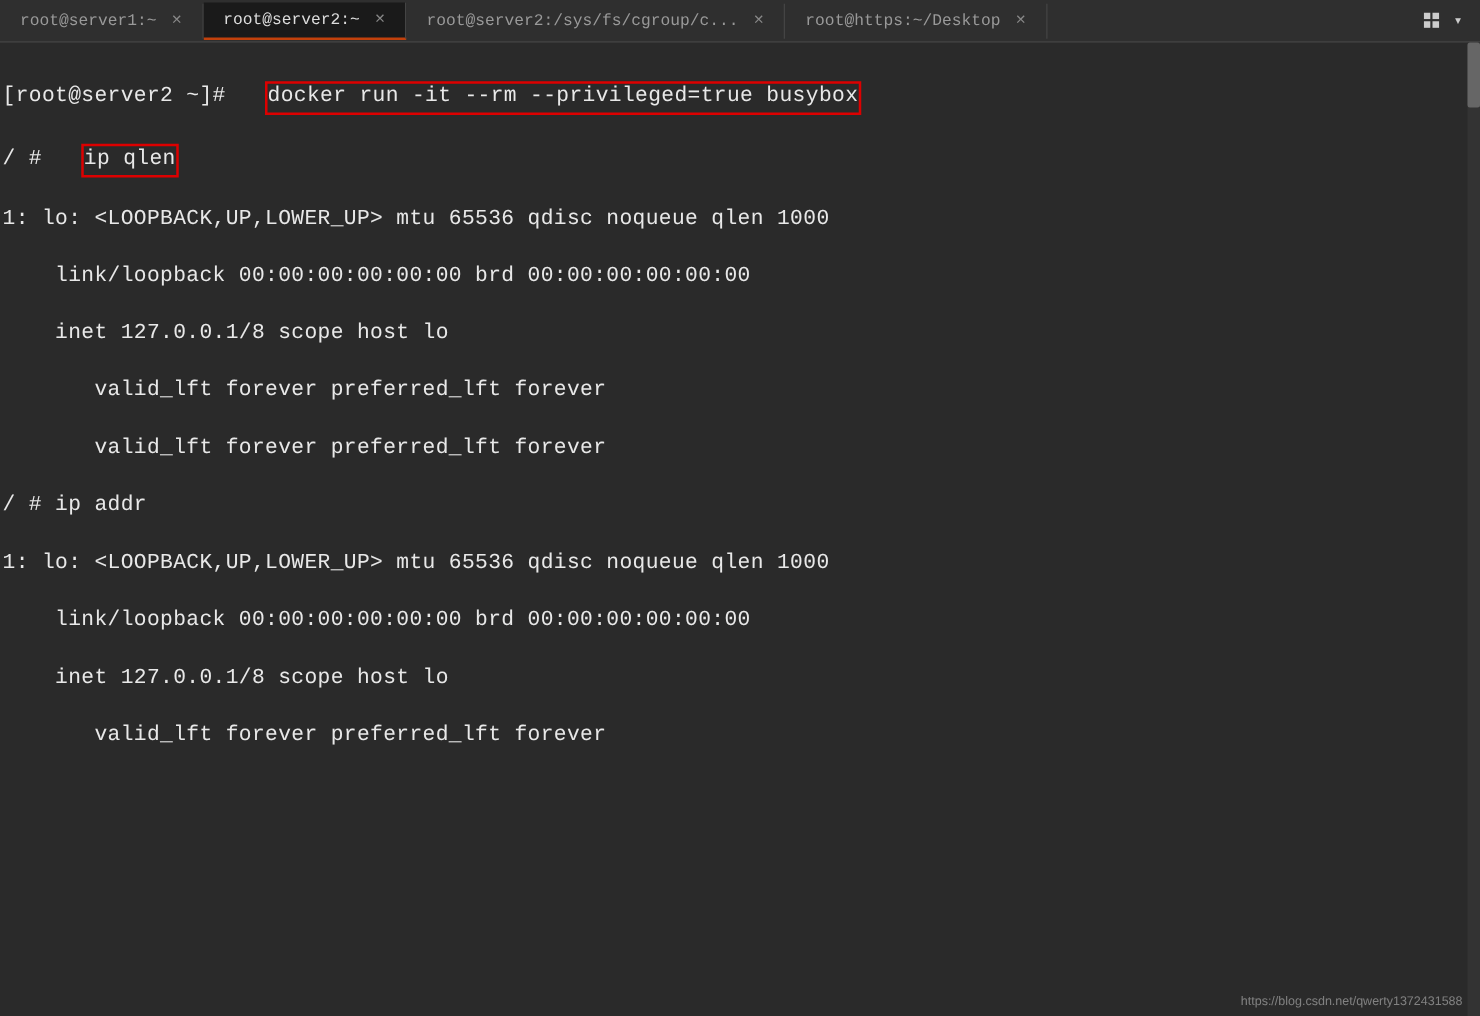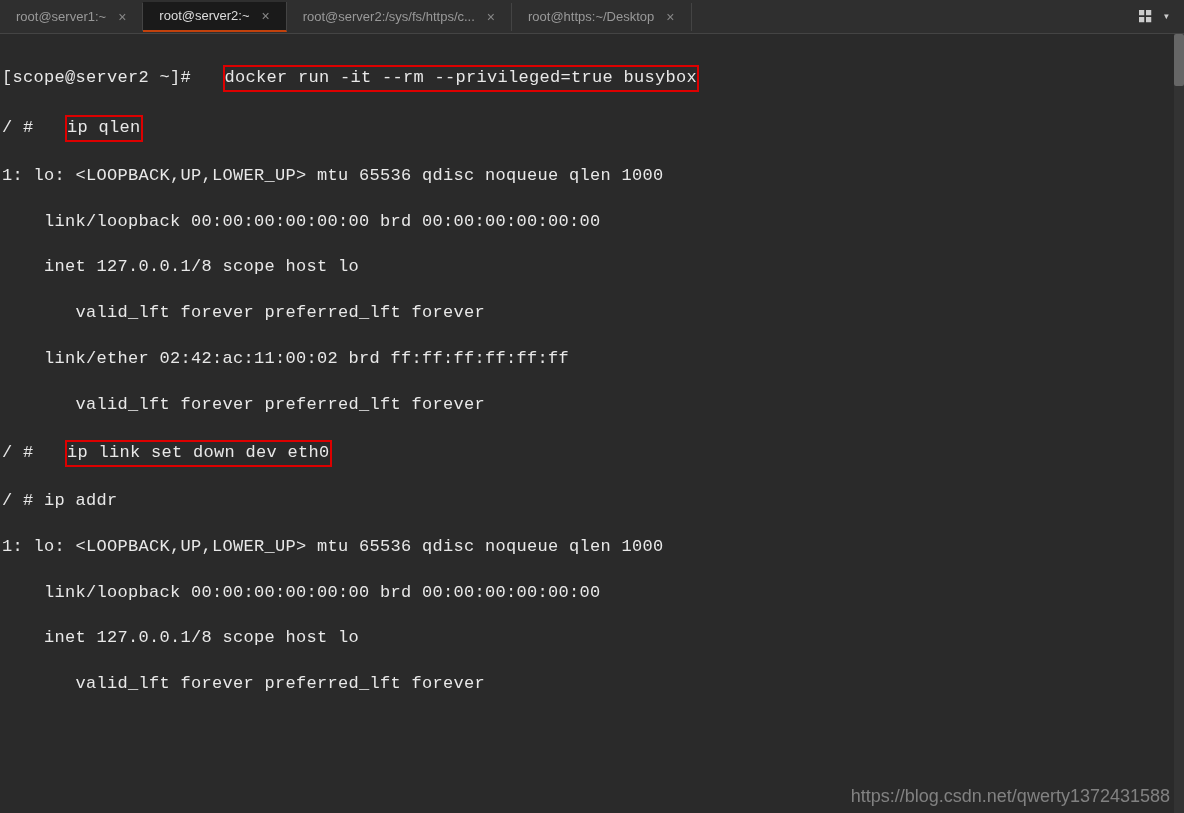--- a/index.html
+++ b/index.html
@@ -21,21 +21,21 @@
       background: #2f2f2f;
       height: 34px;
       display: flex;
       align-items: center;
       border-bottom: 1px solid #444;
     }
     .tab {
       padding: 6px 16px;
       color: #999;
       font-size: 13px;
-      font-family: Liberation Sans, sans-serif;
+      font-family: Liberation Mono, monospace;
       display: flex;
       align-items: center;
       gap: 12px;
       border-right: 1px solid #444;
       cursor: pointer;
     }
     .tab.active {
       background: #1a1a1a;
       color: #ddd;
       border-bottom: 2px solid #c2410c;
@@ -93,67 +93,65 @@
       width: 10px;
       height: 52px;
       background: #666;
       border-radius: 2px;
     }
     .watermark {
       position: absolute;
       bottom: 6px;
       right: 14px;
       font-family: Arial, sans-serif;
-      font-size: 18px;
+      font-size: 10px;
       color: rgba(200,200,200,0.55);
     }
   </style>
 </head>
 <body>
 
 <div class="tabbar">
   <div class="tab">
     <span>root@server1:~</span>
     <span class="tab-close">×</span>
   </div>
   <div class="tab active">
     <span>root@server2:~</span>
     <span class="tab-close">×</span>
   </div>
   <div class="tab">
-    <span>root@server2:/sys/fs/https/c...</span>
+    <span>root@server2:/sys/fs/cgroup/c...</span>
     <span class="tab-close">×</span>
   </div>
   <div class="tab">
     <span>root@https:~/Desktop</span>
     <span class="tab-close">×</span>
   </div>
   <div class="tabbar-right">
     <span class="grid-icon">
       <svg viewBox="0 0 16 16">
           <rect x="0" y="0" width="6" height="6"></rect>
           <rect x="8" y="0" width="6" height="6"></rect>
           <rect x="0" y="8" width="6" height="6"></rect>
           <rect x="8" y="8" width="6" height="6"></rect>
         </svg>
     </span>
     <span class="caret-down">▾</span>
   </div>
 </div>
 
 <div class="terminal">
-<span class="line"><span>[scope@server2 ~]# </span><span class="hl">docker run -it --rm --privileged=true busybox</span></span>
+<span class="line"><span>[root@server2 ~]# </span><span class="hl">docker run -it --rm --privileged=true busybox</span></span>
 <span class="line"><span>/ # </span><span class="hl">ip qlen</span></span>
 <span class="line">1: lo: &lt;LOOPBACK,UP,LOWER_UP&gt; mtu 65536 qdisc noqueue qlen 1000</span>
 <span class="line">    link/loopback 00:00:00:00:00:00 brd 00:00:00:00:00:00</span>
 <span class="line">    inet 127.0.0.1/8 scope host lo</span>
 <span class="line">       valid_lft forever preferred_lft forever</span>
-<span class="line">    link/ether 02:42:ac:11:00:02 brd ff:ff:ff:ff:ff:ff</span>
 <span class="line">       valid_lft forever preferred_lft forever</span>
-<span class="line"><span>/ # </span><span class="hl">ip link set down dev eth0</span></span>
 <span class="line">/ # ip addr</span>
 <span class="line">1: lo: &lt;LOOPBACK,UP,LOWER_UP&gt; mtu 65536 qdisc noqueue qlen 1000</span>
 <span class="line">    link/loopback 00:00:00:00:00:00 brd 00:00:00:00:00:00</span>
 <span class="line">    inet 127.0.0.1/8 scope host lo</span>
 <span class="line">       valid_lft forever preferred_lft forever</span>
 
 
 
 
 

